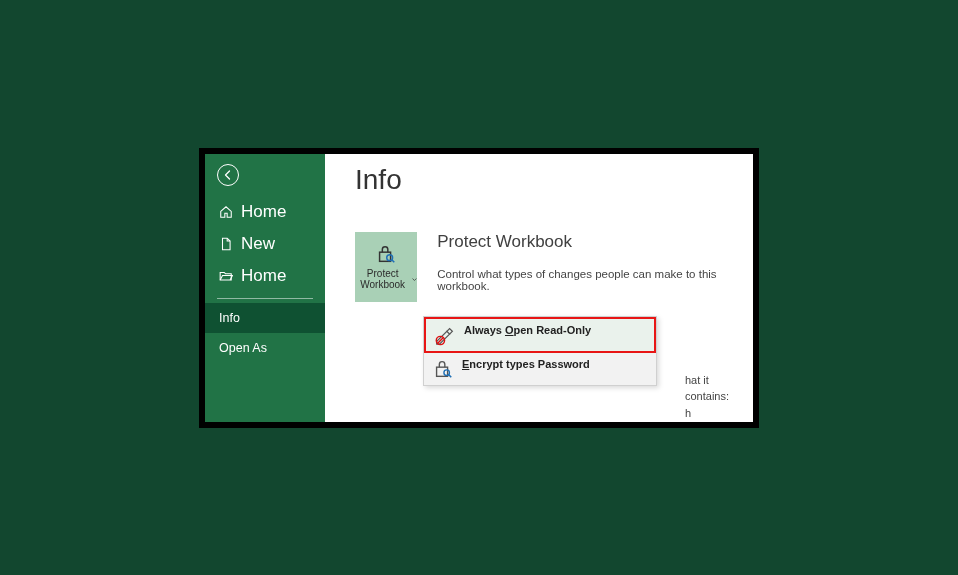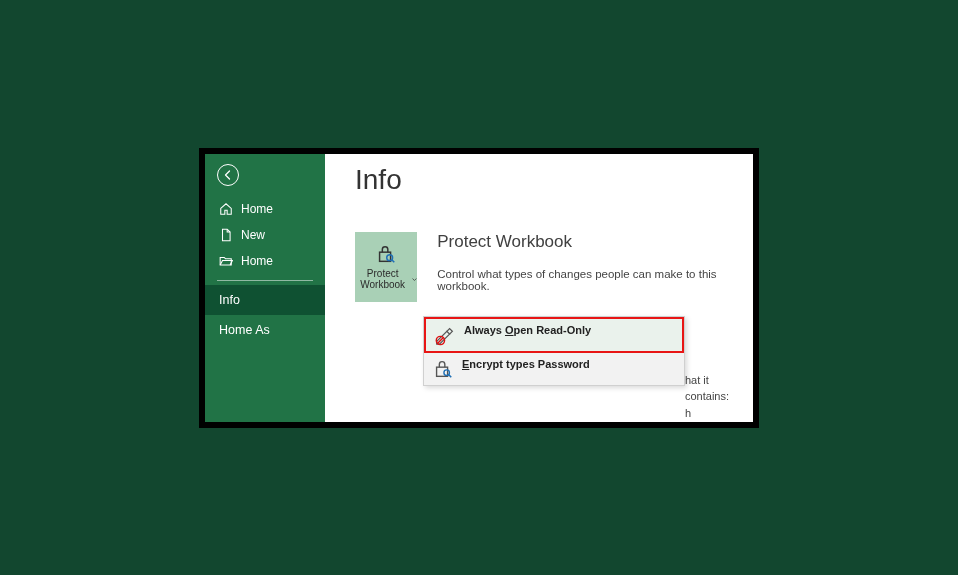--- a/index.html
+++ b/index.html
@@ -40,21 +40,21 @@
     align-items: center;
     justify-content: center;
   }
   .back-btn svg { width: 12px; height: 12px; }
   .nav-item {
     display: flex;
     align-items: center;
     gap: 8px;
     padding: 6px 0 6px 14px;
     cursor: pointer;
-    font-size: 12px;
+    font-size: 17px;
   }
   .nav-item .ico { width: 14px; height: 14px; flex: 0 0 14px; }
   .divider {
     border-top: 1px solid rgba(255,255,255,0.5);
     margin: 6px 12px 4px 12px;
   }
   .nav-plain {
     padding: 8px 0 8px 14px;
     cursor: pointer;
     font-size: 12.5px;
@@ -102,21 +102,21 @@
   }
   .section-desc {
     font-size: 11.5px;
     color: #444;
     margin-top: 16px;
   }
   .dropdown {
     position: absolute;
     left: 98px;
     top: 162px;
-    width: 262px;
+    width: 234px;
     background: #f2f2f2;
     border: 1px solid #d0d0d0;
     box-shadow: 2px 2px 5px rgba(0,0,0,0.15);
     font-size: 10.5px;
   }
   .dd-item {
     display: flex;
     align-items: flex-start;
     gap: 8px;
     padding: 5px 8px;
@@ -180,21 +180,21 @@
       </svg>
       <span>Home</span>
     </div>
 
     <div class="divider"></div>
 
     <div class="nav-plain selected">
       <span>Info</span>
     </div>
     <div class="nav-plain">
-      <span>Home As</span>
+      <span>Open As</span>
     </div>
   </div>
 
   <div class="main">
     <div class="page-title">Info</div>
 
     <div class="row1">
       <div class="protect-tile">
         <svg width="24" height="22" viewBox="0 0 24 24">
           <rect x="5" y="10" width="12" height="10" fill="none" stroke="#333" stroke-width="1.6"></rect>

